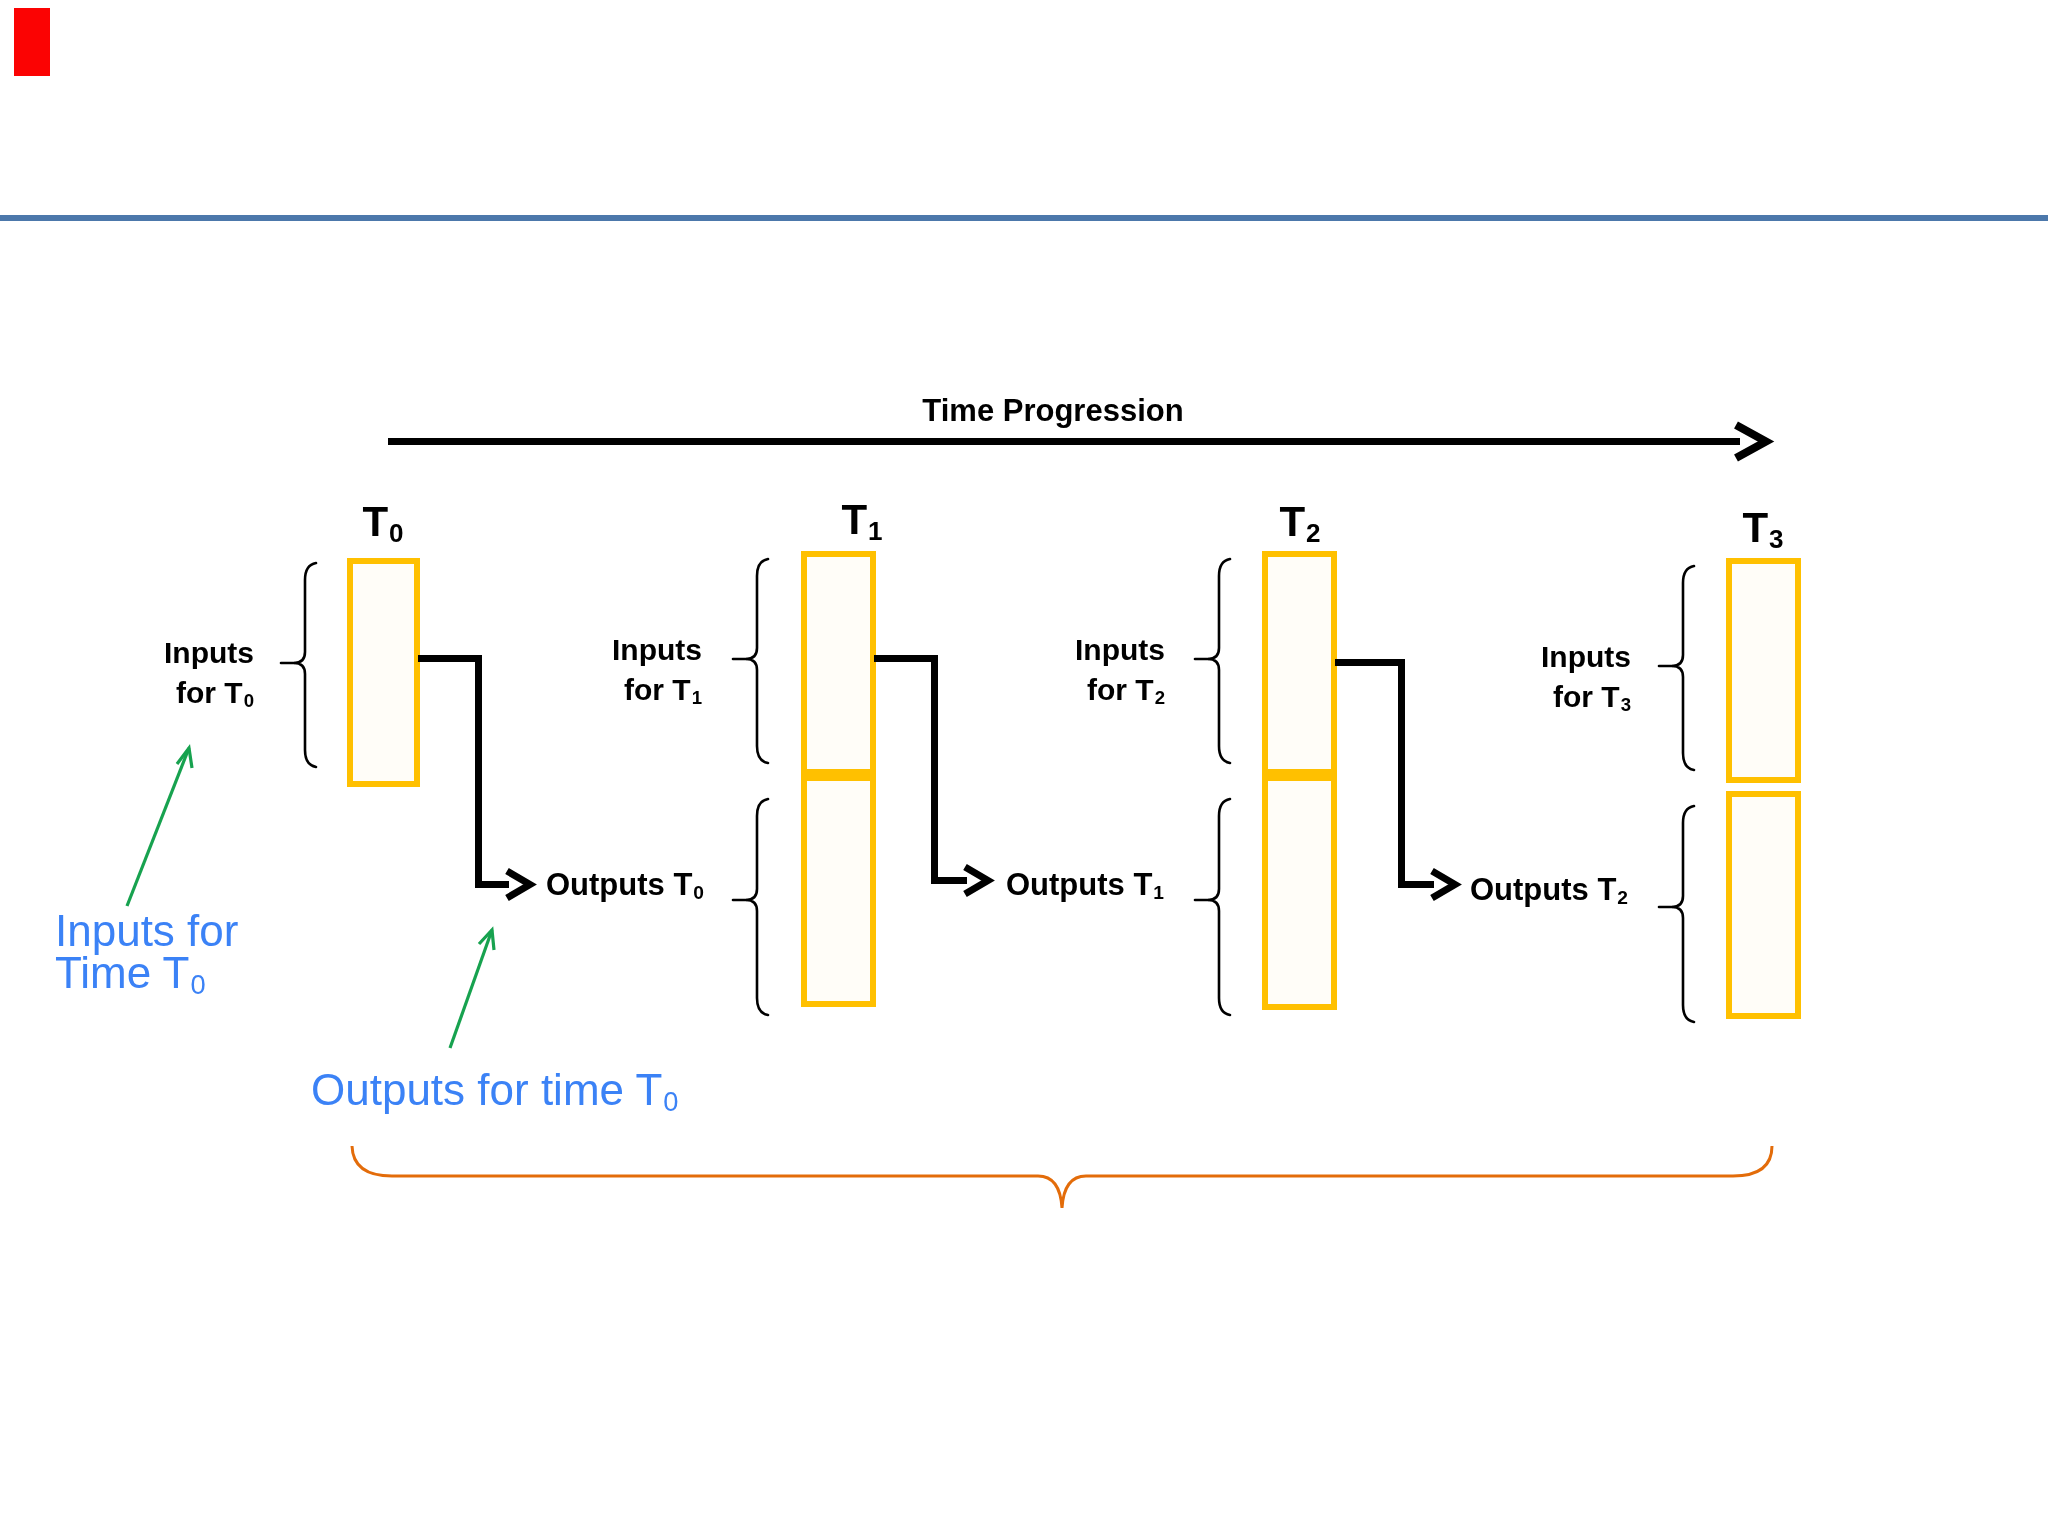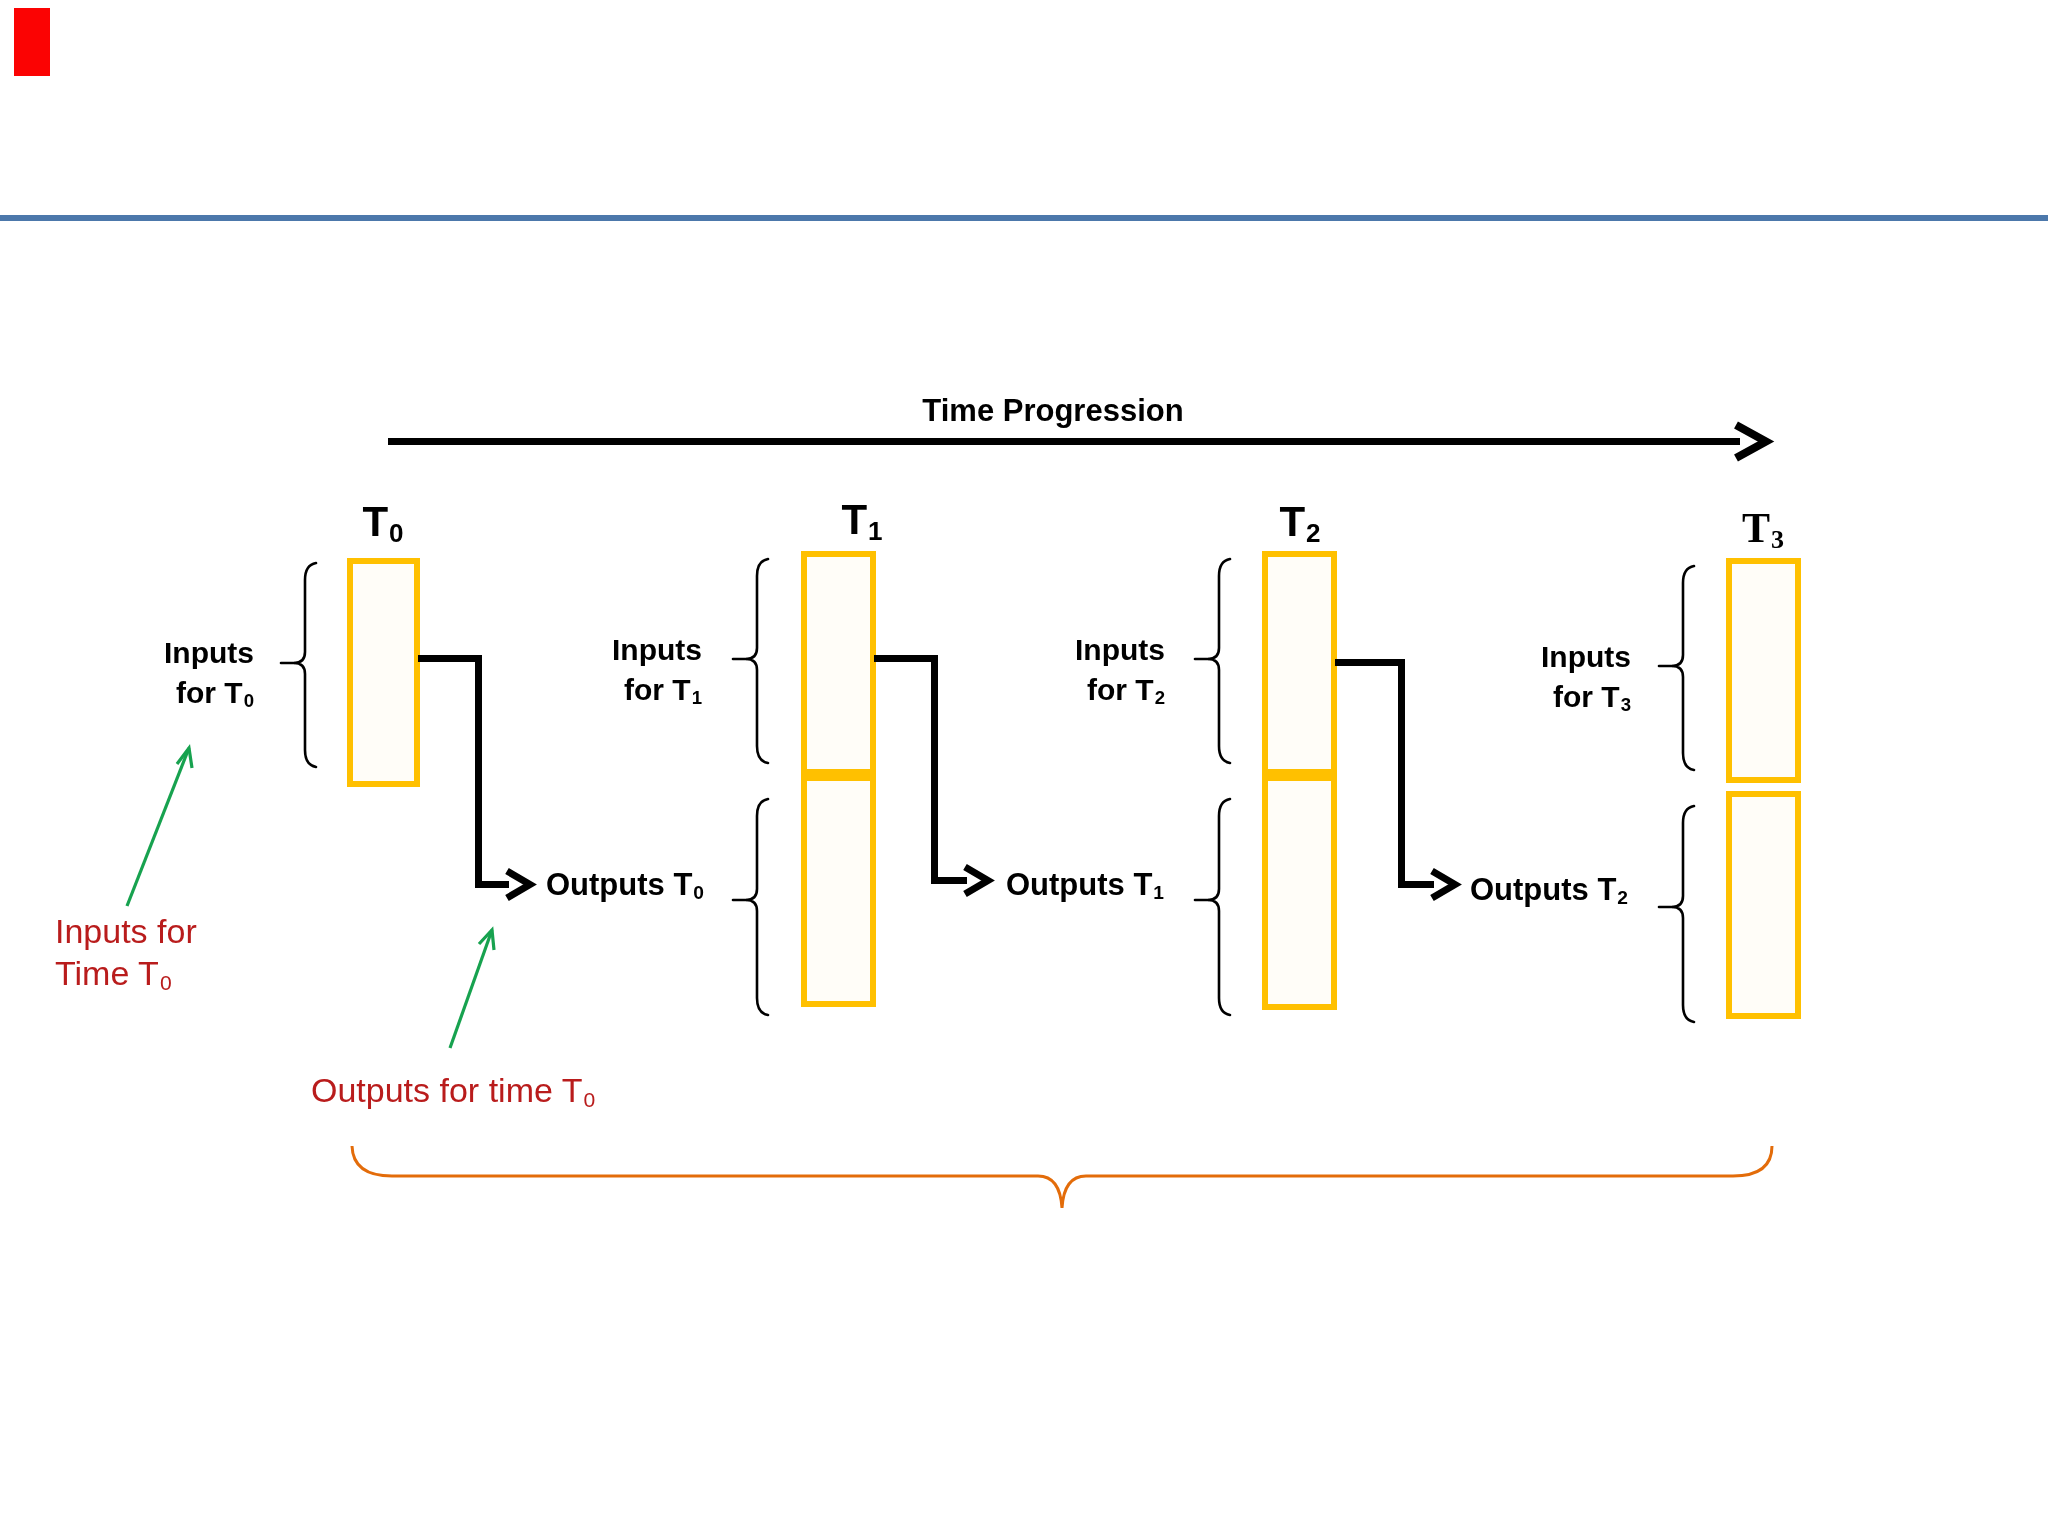--- a/index.html
+++ b/index.html
@@ -27,21 +27,21 @@
   .ybox{border:6px solid #ffc000;background:#fffdf8;box-sizing:border-box;}
   .b0 {left:347px;top:558px;width:73px;height:229px;}
   .b1u{left:801px;top:551px;width:75px;height:224px;}
   .b1l{left:801px;top:775px;width:75px;height:232px;}
   .b2u{left:1262px;top:551px;width:75px;height:224px;}
   .b2l{left:1262px;top:775px;width:75px;height:235px;}
   .b3u{left:1726px;top:558px;width:75px;height:225px;}
   .b3l{left:1726px;top:791px;width:75px;height:228px;}
 
   .tl0{left:383px;top:498px;} .tl1{left:838px;top:496px;margin-left:24px;}
-  .tl2{left:1300px;top:498px;} .tl3{left:1763px;top:504px;font-family:Liberation Serif, serif;}
+  .tl2{left:1300px;top:498px;} .tl3{left:1763px;top:504px;}
 
   .il0{left:209px;top:633px;} .il1{left:657px;top:630px;}
   .il2{left:1120px;top:630px;} .il3{left:1586px;top:637px;}
 
   .ol1{left:546px;top:867px;} .ol2{left:1006px;top:867px;} .ol3{left:1470px;top:872px;}
 
   
   .brace{position:absolute;width:40px;}
   .ib{height:210px;} .ob{height:222px;}
   .ib0{left:278px;top:560px;} .ib1{left:730px;top:556px;}
@@ -55,21 +55,21 @@
   .c0v{left:475px;top:655px;width:7px;height:233px;}
   .c0a{left:475px;top:881px;width:34px;height:7px;}
   .c1h{left:874px;top:655px;width:64px;height:7px;}
   .c1v{left:931px;top:655px;width:7px;height:229px;}
   .c1a{left:931px;top:877px;width:36px;height:7px;}
   .c2h{left:1335px;top:659px;width:70px;height:7px;}
   .c2v{left:1398px;top:659px;width:7px;height:229px;}
   .c2a{left:1398px;top:881px;width:36px;height:7px;}
 
   
-  .gnote{font-size:34px;line-height:42px;color:#b91c1c;white-space:nowrap;}
+  .gnote{font-size:44px;line-height:42px;color:#3b82f6;white-space:nowrap;}
   .g1{left:55px;top:910px;}
   .g2{left:311px;top:1069px;}
 
   
   .caption{left:1064px;top:1254px;transform:translateX(-50%);font-size:33px;font-weight:700;color:#e36c0a;white-space:nowrap;}
 
   .overlay{position:absolute;left:0;top:0;width:2048px;height:1536px;pointer-events:none;}
   .overlay .gline{stroke:#17a24f;stroke-width:3.2;fill:none;}
   .overlay .bhead{stroke:#000;fill:none;stroke-linejoin:miter;}
   .overlay .obrace{stroke:#e36c0a;stroke-width:3;fill:none;}

